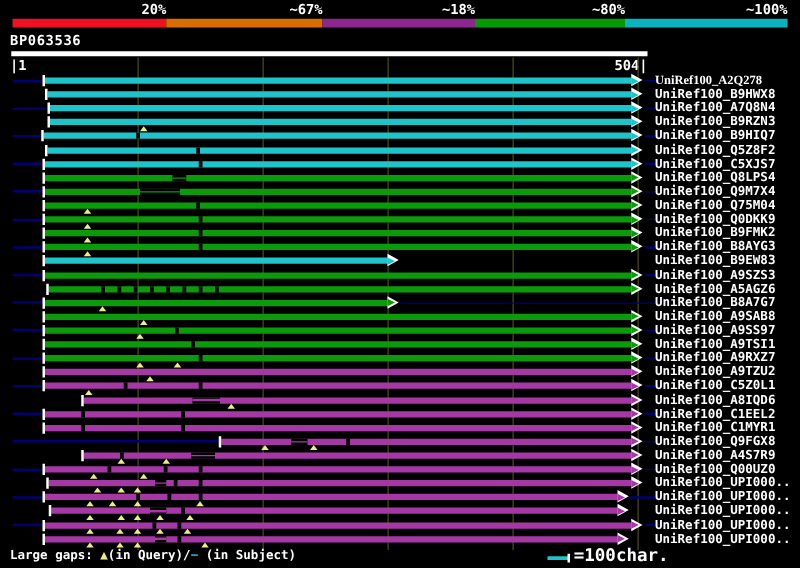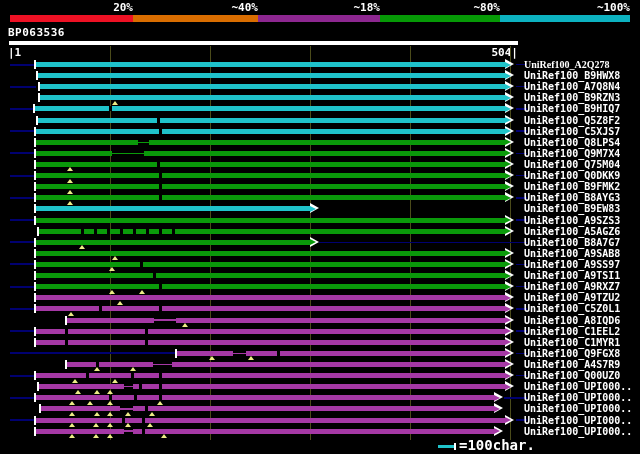--- a/index.html
+++ b/index.html
@@ -35,21 +35,21 @@
   #scalebar-legend-text{position:absolute;left:459px;top:439px;height:12px;line-height:12px;color:#fff;font-size:14px;font-weight:bold;}
 </style>
 </head>
 <body>
 
 <div id="screen">
   <div id="scale-band">
       <div class="scale-seg" style="left: 10px; width: 123px; background: rgb(238, 17, 36);"></div>
       <div class="scale-label" style="right: 507px;">20%</div>
       <div class="scale-seg" style="left: 133px; width: 125px; background: rgb(217, 109, 0);"></div>
-      <div class="scale-label" style="right: 382px;">~40%</div>
+      <div class="scale-label" style="right: 382px;">~67%</div>
       <div class="scale-seg" style="left: 258px; width: 122px; background: rgb(141, 39, 144);"></div>
       <div class="scale-label" style="right: 260px;">~18%</div>
       <div class="scale-seg" style="left: 380px; width: 120px; background: rgb(6, 153, 6);"></div>
       <div class="scale-label" style="right: 140px;">~80%</div>
       <div class="scale-seg" style="left: 500px; width: 130px; background: rgb(12, 178, 192);"></div>
       <div class="scale-label" style="right: 10px;">~100%</div>
     </div>
   <div id="title">BP063536</div>
   <div id="querybar"></div>
   <div id="ruler-start">|1</div>
@@ -498,16 +498,17 @@
           <div class="t"></div>
           <div class="t2" style="border-left-color: rgb(165, 56, 165);"></div>
         </div>
         <div class="gaptri" style="left: 69px;"></div>
         <div class="gaptri" style="left: 93px;"></div>
         <div class="gaptri" style="left: 107px;"></div>
         <div class="gaptri" style="left: 161px;"></div>
         <div class="rowlabel">UniRef100_UPI000..</div>
       </div>
     </div>
+  <div id="footer"><span style="color: rgb(255, 255, 255);">Large gaps: </span><span style="color: rgb(237, 237, 134);">▲</span><span style="color: rgb(255, 255, 255);">(in Query)/</span><span style="color: rgb(31, 195, 202);">−</span><span style="color: rgb(255, 255, 255);"> (in Subject)</span></div>
   <div id="scalebar-legend-line"></div>
   <div id="scalebar-legend-tick"></div>
   <div id="scalebar-legend-text">=100char.</div>
 </div>
 
 </body></html>

